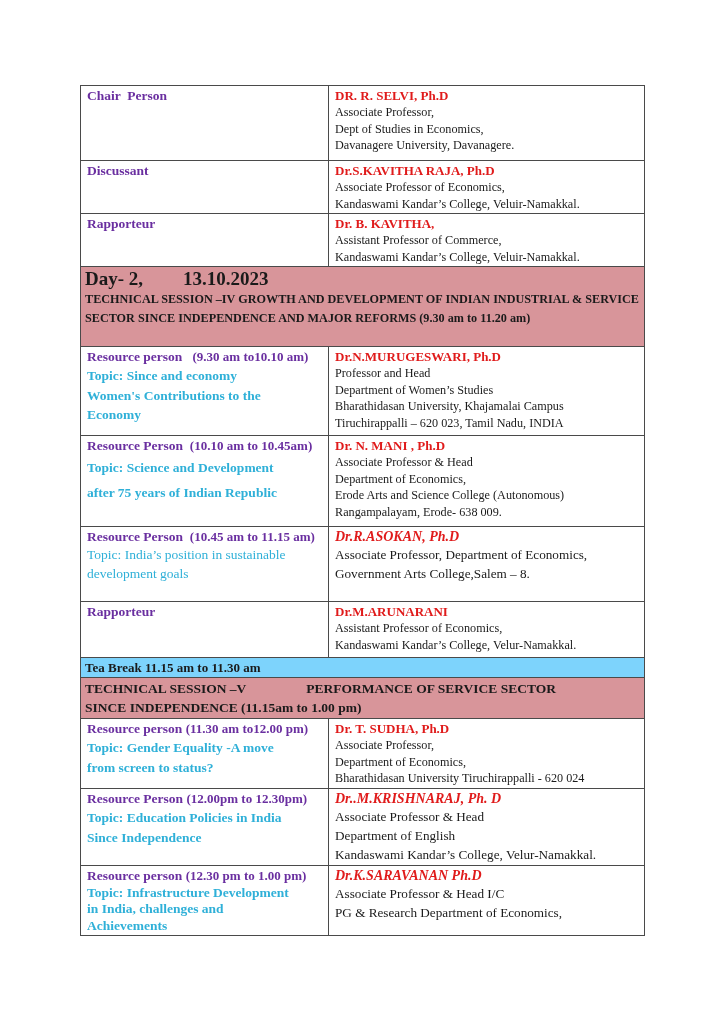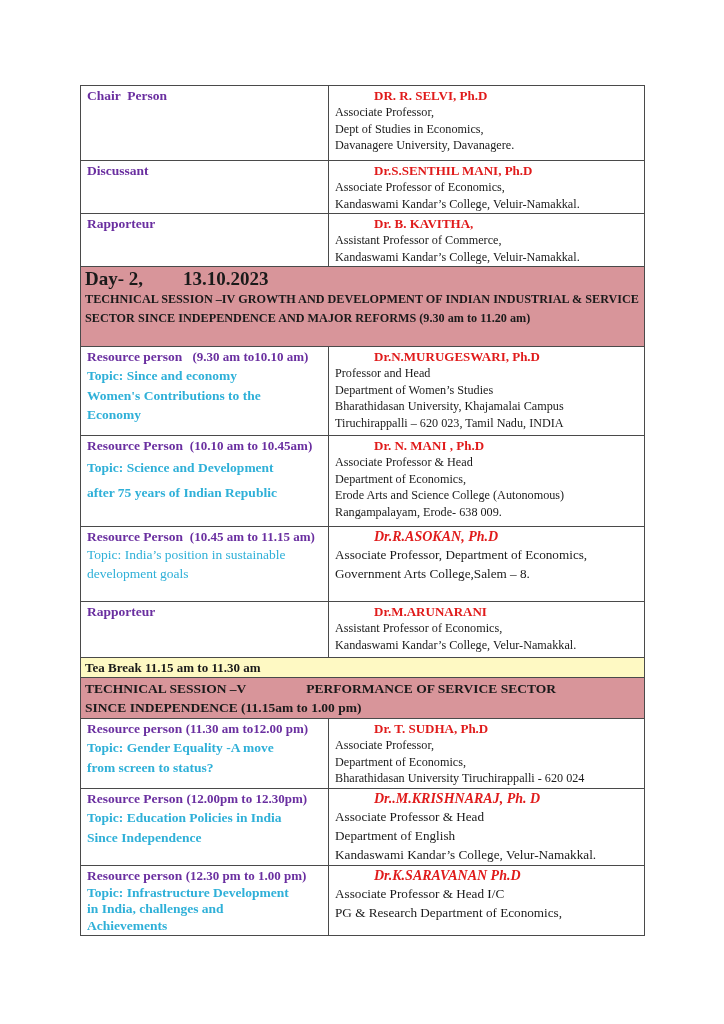--- a/index.html
+++ b/index.html
@@ -8,26 +8,26 @@
   table.sched { position: absolute; left: 80px; top: 85px; width: 564px;
                 border-collapse: collapse; table-layout: fixed; }
   table.sched td { border: 1.5px solid #4a4a4a; vertical-align: top; padding: 1px 6px 1px 6px; }
   col.c1 { width: 248px; } col.c2 { width: 316px; }
   .role { color: #6a2fa0; font-weight: bold; font-size: 13.5px; line-height: 18px; }
   .time { color: #6a2fa0; font-weight: bold; font-size: 13px; }
   .topic { color: #2fb0d8; font-weight: bold; font-size: 13.5px; line-height: 19.5px; }
   .topic.plain { font-weight: normal; line-height: 18.5px; }
   .topic.wide { line-height: 25px; }
   .topic.tight { line-height: 16.5px; }
-  .name { color: #e01b1b; font-weight: bold; font-size: 13px; line-height: 17px; margin-left: 39px; }
+  .name { color: #e01b1b; font-weight: bold; font-size: 13px; line-height: 17px; }
   .name.big { font-size: 14px; font-style: italic; }
   .line { font-size: 12.2px; line-height: 16.5px; }
   .line.big { font-size: 13.2px; line-height: 19px; }
   .band { background: #d8959a; font-weight: bold; padding: 1px 4px !important; }
-  .band.light { background: #fef9c3; }
+  .band.light { background: #7dd3fc; }
   .day { font-size: 19px; line-height: 22px; }
   .sess { font-size: 12.2px; line-height: 18.5px; }
   .sess2 { font-size: 13.5px; line-height: 19px; }
   .tea { font-size: 13px; line-height: 17px; }
   .sp { display: inline-block; width: 40px; }
 </style>
 </head>
 <body>
 
 <table class="sched">
@@ -46,21 +46,21 @@
       <div class="line">Associate Professor,</div>
       <div class="line">Dept of Studies in Economics,</div>
       <div class="line">Davanagere University, Davanagere.</div>
     </td>
   </tr>
   <tr style="height:52px">
     <td>
           <div class="role">Discussant</div>
         </td>
     <td>
-      <div class="name">Dr.S.SENTHIL MANI, Ph.D</div>
+      <div class="name">Dr.S.KAVITHA RAJA, Ph.D</div>
       <div class="line">Associate Professor of Economics,</div>
       <div class="line">Kandaswami Kandar’s College, Veluir-Namakkal.</div>
     </td>
   </tr>
   <tr style="height:53px">
     <td>
           <div class="role">Rapporteur</div>
         </td>
     <td>
       <div class="name">Dr. B. KAVITHA,</div>

